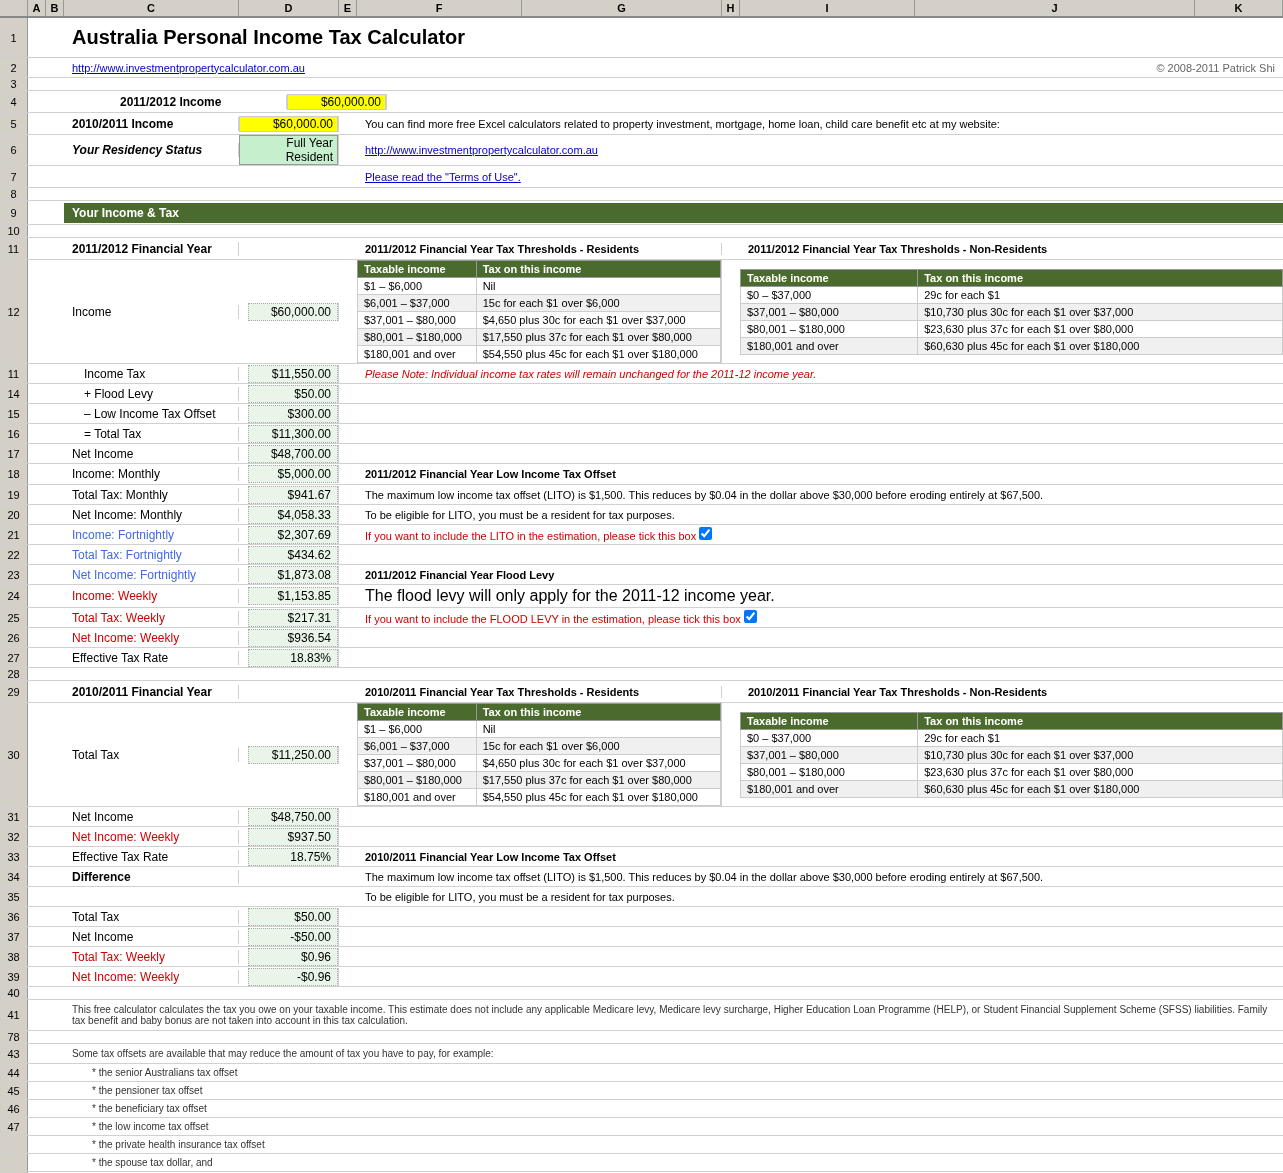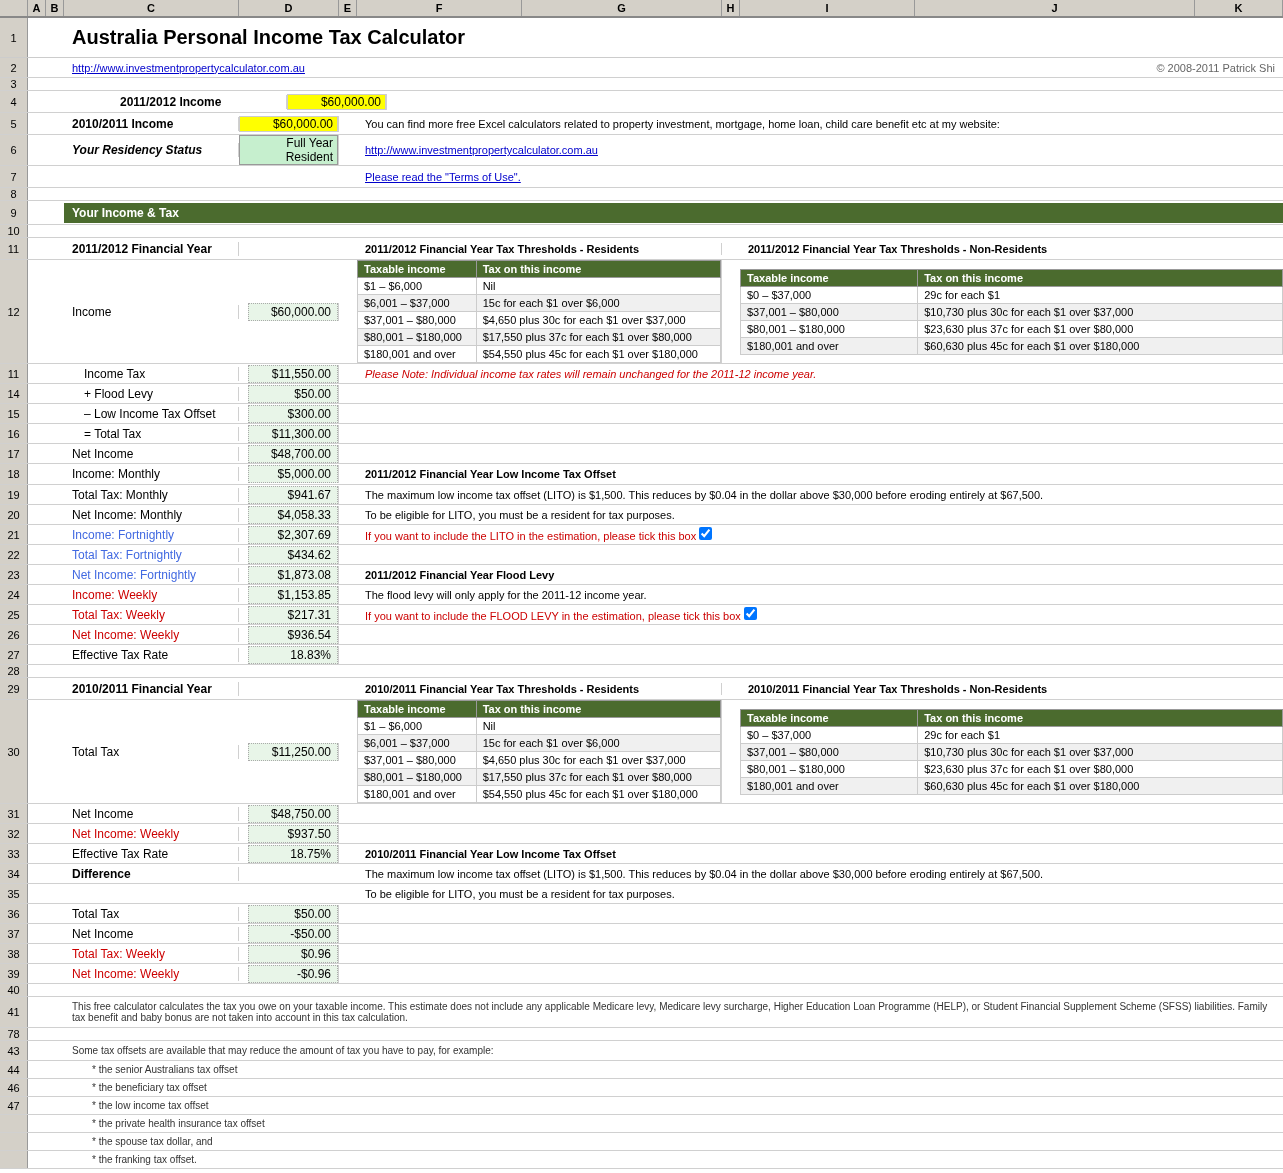--- a/index.html
+++ b/index.html
@@ -467,21 +467,21 @@
     <div class="row-content">
       <div class="col-a"></div>
       <div class="col-b"></div>
       <div class="col-c" style="display:flex; align-items:center;">
         <span style="padding:0 8px; color:#cc0000;">Income: Weekly</span>
       </div>
       <div class="col-d" style="display:flex; align-items:center; justify-content:flex-end;">
         <span class="dval">$1,153.85</span>
       </div>
       <div class="col-e"></div>
-      <div style="flex:1; padding:2px 8px; font-size:11px;">
+      <div style="flex:1; padding:2px 8px; font-size:16px;">
         <span>The flood levy will only apply for the 2011-12 income year.</span>
       </div>
     </div>
   </div>
 
   <div class="row" style="min-height:20px;">
     <div class="row-num">25</div>
     <div class="row-content">
       <div class="col-a"></div>
       <div class="col-b"></div>
@@ -808,20 +808,30 @@
     <div class="row-num">44</div>
     <div class="row-content">
       <div class="col-a"></div>
       <div class="col-b"></div>
       <div style="flex:1; padding:1px 8px 1px 28px; font-size:10px; color:#333;">
         <span>* the senior Australians tax offset</span>
       </div>
     </div>
   </div>
   <div class="row" style="min-height:18px;">
+    <div class="row-num">45</div>
+    <div class="row-content">
+      <div class="col-a"></div>
+      <div class="col-b"></div>
+      <div style="flex:1; padding:1px 8px 1px 28px; font-size:10px; color:#333;">
+        <span>* the pensioner tax offset</span>
+      </div>
+    </div>
+  </div>
+  <div class="row" style="min-height:18px;">
     <div class="row-num">46</div>
     <div class="row-content">
       <div class="col-a"></div>
       <div class="col-b"></div>
       <div style="flex:1; padding:1px 8px 1px 28px; font-size:10px; color:#333;">
         <span>* the beneficiary tax offset</span>
       </div>
     </div>
   </div>
   <div class="row" style="min-height:18px;">

